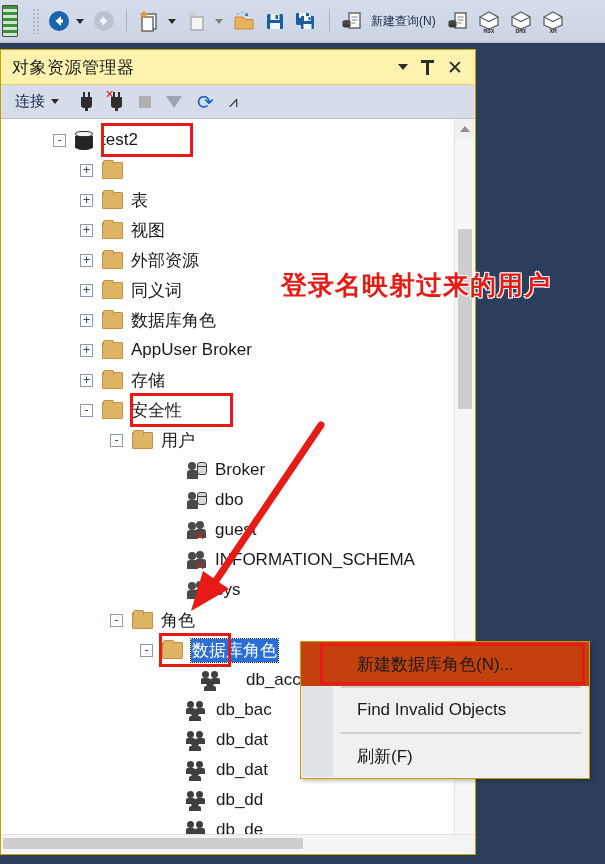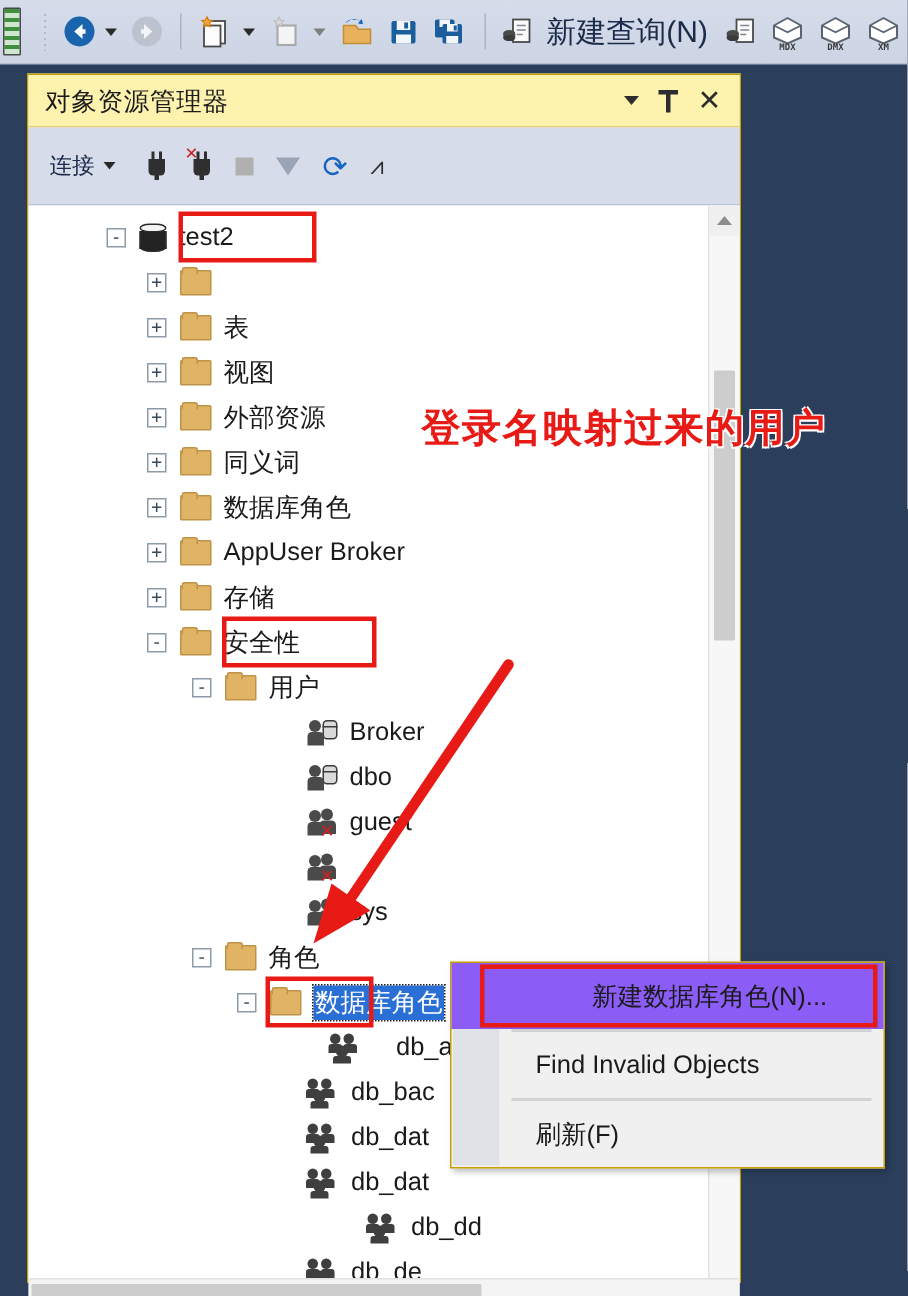--- a/index.html
+++ b/index.html
@@ -27,53 +27,53 @@
   .tb-btn{
     height:34px;display:flex;align-items:center;justify-content:center;
     padding:0 2px;margin:0 1px;cursor:default;
   }
   .caret{
     width:0;height:0;border-left:4px solid transparent;border-right:4px solid transparent;
     border-top:5px solid #2a2a2a;margin:0 5px 0 2px;
   }
   .caret.dim{border-top-color:#7e7e7e;}
   .tb-label{
-    font-size:20px;color:#1c2b4a;margin-left:4px;white-space:nowrap;
+    font-size:12px;color:#1c2b4a;margin-left:4px;white-space:nowrap;
   }
   
   .docstack{
     width:14px;height:30px;margin-left:2px;
     background:#e8e8e0;border:1px solid #4a4a4a;border-radius:1px;
     background-image:repeating-linear-gradient(#3f8f3f 0 3px,#cfe6cf 3px 6px);
   }
 
   
   #panel{
-    position:absolute;left:18px;top:49px;width:476px;height:806px;
+    position:absolute;left:0;top:49px;width:476px;height:806px;
     background:#ffffff;
     border:1px solid #c8a000;
     box-sizing:border-box;
   }
   #panel-title{
     height:35px;background:#fdf2ae;border-bottom:1px solid #e3cf7a;
     display:flex;align-items:center;box-sizing:border-box;
   }
   #panel-title .ttl{
     font-size:17px;color:#1b1b1b;margin-left:11px;letter-spacing:.5px;
     white-space:nowrap;
   }
   .title-actions{margin-left:auto;display:flex;align-items:center;gap:13px;margin-right:12px;}
   .ic-drop{width:0;height:0;border-left:5px solid transparent;border-right:5px solid transparent;border-top:6px solid #2d2d2d;}
   .ic-pin{position:relative;width:13px;height:16px;}
   .ic-pin:before{content:"";position:absolute;left:0;top:1px;width:13px;height:3px;background:#2d2d2d;}
   .ic-pin:after{content:"";position:absolute;left:5px;top:3px;width:3px;height:13px;background:#2d2d2d;}
   .ic-close{font-size:19px;line-height:1;color:#2d2d2d;font-family:"DejaVu Sans",sans-serif;}
 
   #panel-toolbar{
-    height:52px;background:#d6dcea;border-bottom:1px solid #b9c2d4;
+    height:34px;background:#d6dcea;border-bottom:1px solid #b9c2d4;
     display:flex;align-items:center;box-sizing:border-box;
   }
   .conn-label{font-size:15px;color:#1c2b4a;margin-left:14px;}
   .plug{
     position:relative;width:15px;height:19px;
   }
   .plug .body{position:absolute;left:2px;top:5px;width:11px;height:11px;background:#2f2f2f;border-radius:0 0 3px 3px;}
   .plug .p1{position:absolute;left:4px;top:0;width:2px;height:6px;background:#2f2f2f;}
   .plug .p2{position:absolute;left:9px;top:0;width:2px;height:6px;background:#2f2f2f;}
   .plug .stem{position:absolute;left:6px;top:15px;width:3px;height:4px;background:#2f2f2f;}
@@ -162,21 +162,21 @@
     box-shadow:2px 2px 4px rgba(0,0,0,.25);
   }
   #ctxmenu .gutter{
     position:absolute;left:1px;top:1px;width:31px;bottom:1px;background:#dfe3e8;
   }
   .mi{
     position:relative;height:44px;display:flex;align-items:center;box-sizing:border-box;
     z-index:2;
   }
   .mi .mtext{font-size:17px;color:#1a1a1a;margin-left:56px;white-space:nowrap;}
-  .mi.hl{background:#8b5cf6;justify-content:center;}
+  .mi.hl{background:#c2410c;}
   .mi .submark{
     margin-left:auto;margin-right:16px;width:0;height:0;
     border-top:6px solid transparent;border-bottom:6px solid transparent;border-left:8px solid #1a1a1a;
   }
   .msep{height:1px;background:#cfcfcf;margin:0 8px 0 40px;position:relative;z-index:2;}
 </style>
 </head>
 <body>
 
 <div id="toolbar">
@@ -437,20 +437,21 @@
         </div>
         <div class="row" style="top: 426px;">
           <span style="display:inline-block;width:177px"></span>
           <span class="ic usr">
             <span class="head2"></span>
             <span class="torso2"></span>
             <span class="head"></span>
             <span class="torso"></span>
             <span class="xm">✕</span>
           </span>
+          <span class="lbl">INFORMATION_SCHEMA</span>
         </div>
         <div class="row" style="top: 456px;">
           <span style="display:inline-block;width:177px"></span>
           <span class="ic usr">
             <span class="head2"></span>
             <span class="torso2"></span>
             <span class="head"></span>
             <span class="torso"></span>
             <span class="xm">✕</span>
           </span>
@@ -507,21 +508,21 @@
           <span class="ic grp">
             <span class="h1"></span>
             <span class="h2"></span>
             <span class="b1"></span>
             <span class="b2"></span>
             <span class="h3"></span>
             <span class="b3"></span>
           </span>
           <span class="lbl">db_dat</span>
         </div>
-        <div class="row" style="top: 666px; margin-left: 40px;">
+        <div class="row" style="top: 666px;">
           <span style="display:inline-block;width:177px"></span>
           <span class="ic grp">
             <span class="h1"></span>
             <span class="h2"></span>
             <span class="b1"></span>
             <span class="b2"></span>
             <span class="h3"></span>
             <span class="b3"></span>
           </span>
           <span class="lbl">db_dd</span>

